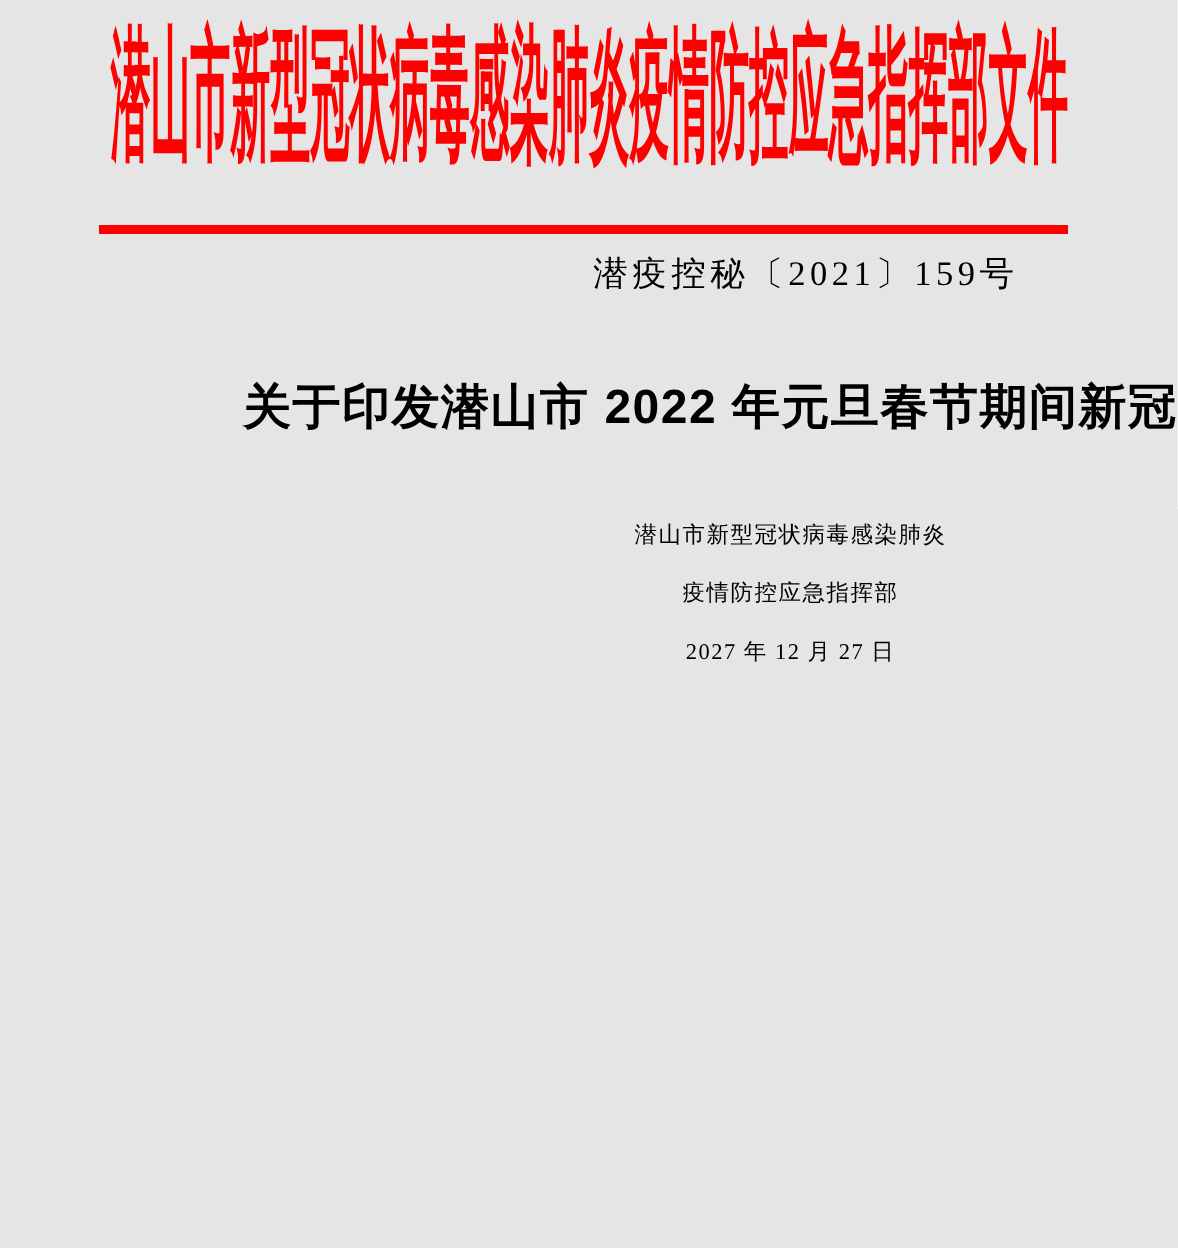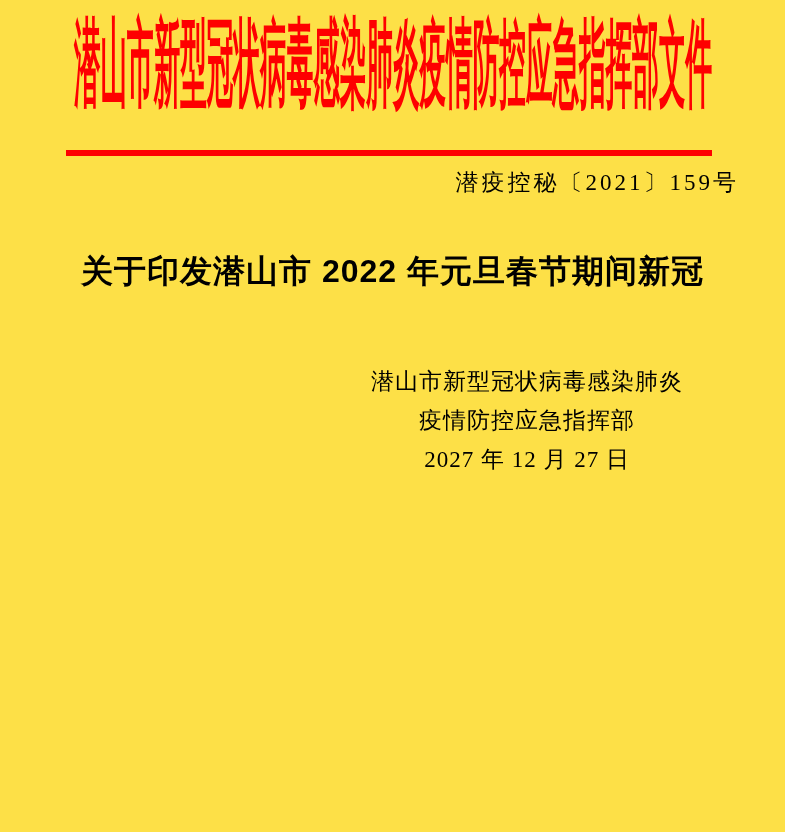--- a/index.html
+++ b/index.html
@@ -4,21 +4,21 @@
 <style>
   html, body {
     margin: 0;
     padding: 0;
     background: #ffffff;
   }
   .page {
     position: relative;
     width: 785px;
     height: 832px;
-    background: #fde047;
+    background: #e5e5e5;
     overflow: hidden;
     color: #000000;
     font-family: "Liberation Serif", "DejaVu Serif", serif;
   }
   
   .header-band {
     position: relative;
     height: 110px;
     margin-top: 12px;
   }
@@ -38,30 +38,30 @@
   
   .red-rule {
     margin: 28px 0 0 66px;
     width: 646px;
     height: 6px;
     background: #fe0000;
   }
   
   .ref-number {
     margin-top: 12px;
-    padding-right: 46px;
+    padding-right: 106px;
     text-align: right;
     font-size: 23px;
     line-height: 30px;
     letter-spacing: 3px;
   }
   
   .doc-title {
     margin-top: 46px;
-    text-align: center;
+    text-align: right;
     font-family: "Liberation Sans", "DejaVu Sans", sans-serif;
     font-weight: bold;
     font-size: 32px;
     line-height: 54px;
     letter-spacing: 1px;
   }
   
   .body-text {
     margin: 32px 0 0 63px;
     width: 648px;
@@ -71,25 +71,25 @@
     text-align: justify;
   }
   .body-text p {
     margin: 0;
   }
   .body-text .indented {
     text-indent: 2em;
   }
   
   .signature {
-    margin-top: 64px;
+    margin-top: 40px;
     margin-left: 367px;
     width: 320px;
     text-align: center;
-    font-size: 23px;
+    font-size: 15px;
     line-height: 39px;
     letter-spacing: 1px;
   }
   .signature div {
     white-space: nowrap;
   }
 </style>
 </head>
 <body>
 

